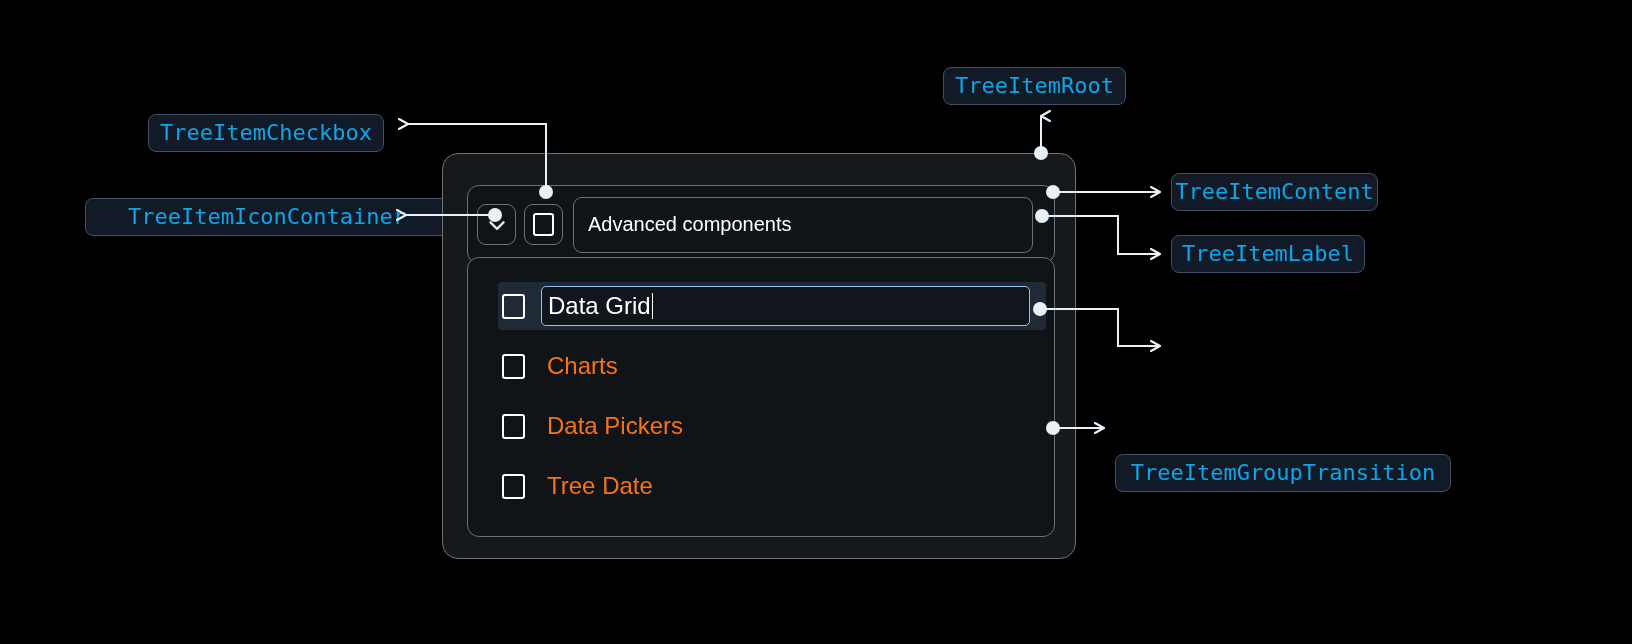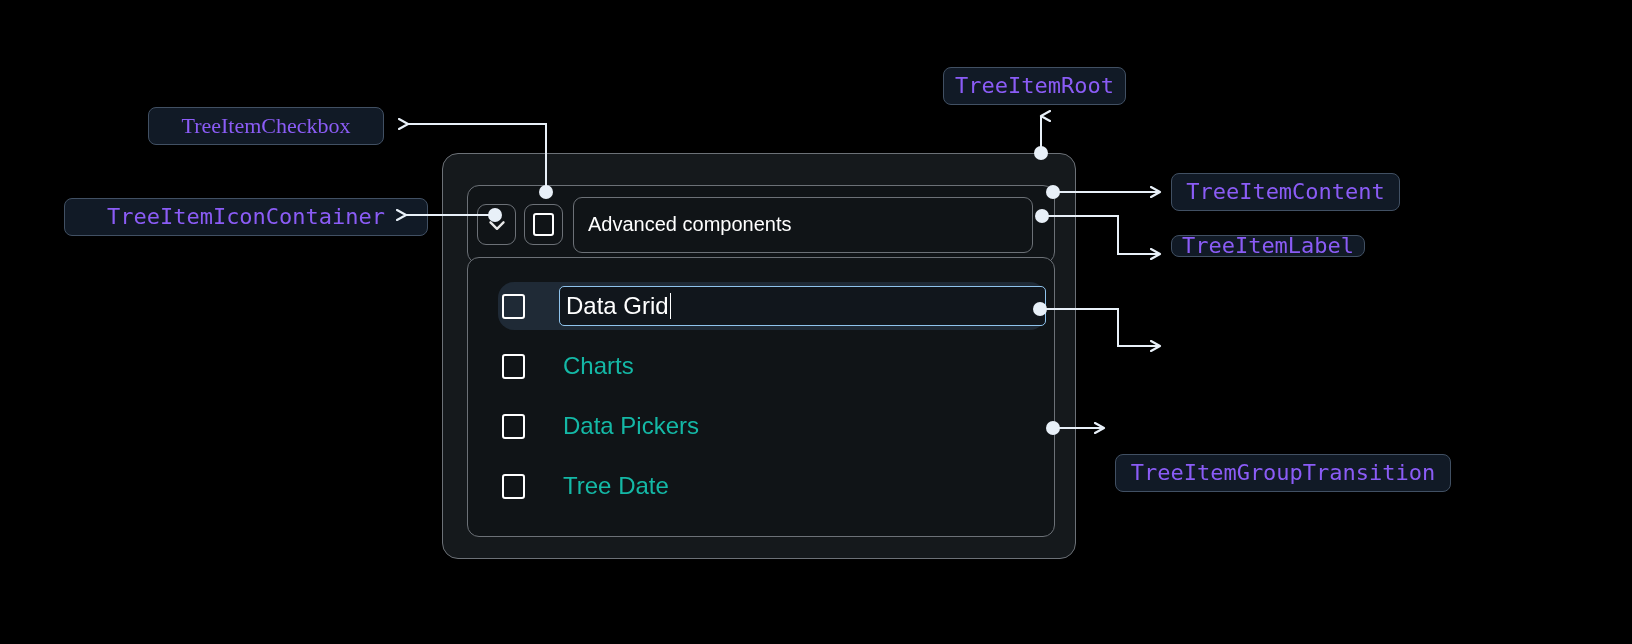--- a/index.html
+++ b/index.html
@@ -26,21 +26,21 @@
   
   .chip {
     position: absolute;
     box-sizing: border-box;
     display: flex;
     align-items: center;
     justify-content: center;
     background: #111a26;
     border: 1px solid #415063;
     border-radius: 8px;
-    color: #8b5cf6;
+    color: #0ea5e9;
     font-family: "DejaVu Sans Mono", "Liberation Mono", monospace;
     font-size: 22px;
     letter-spacing: 0px;
     line-height: 1;
     padding: 0 10px;
     white-space: nowrap;
     height: 40px;
   }
 
   
@@ -136,39 +136,38 @@
     position: relative;
     box-sizing: border-box;
     height: 48px;
     display: flex;
     align-items: center;
     padding-left: 34px;
     margin-bottom: 12px;
   }
   .tree-row.selected {
     background: #1f2a36;
-    border-radius: 16px;
+    border-radius: 4px;
     margin-left: 30px;
     margin-right: 8px;
     padding-left: 4px;
-    gap: 18px;
   }
 
   .row-cb {
     box-sizing: border-box;
     width: 23px;
     height: 25px;
     border: 2.5px solid #ffffff;
     border-radius: 3px;
     flex: 0 0 auto;
   }
 
   .row-label {
-    margin-left: 38px;
-    color: #14b8a6;
+    margin-left: 22px;
+    color: #f97316;
     font-size: 24px;
     line-height: 1;
   }
 
   #name-input {
     box-sizing: border-box;
     margin-left: 16px;
     width: 489px;
     height: 40px;
     background: #11161c;
@@ -197,37 +196,37 @@
     width: 1632px;
     height: 644px;
     pointer-events: none;
   }
 </style>
 </head>
 <body>
 
 <div id="stage">
 
-  <div class="chip" style="left:148px; top:107px; width:236px; height:38px;font-family:Liberation Serif, serif;">
+  <div class="chip" style="left:148px; top:114px; width:236px; height:38px;">
     <span>TreeItemCheckbox</span>
   </div>
 
-  <div class="chip" style="left:64px; top:198px; width:364px; height:38px;">
+  <div class="chip" style="left:85px; top:198px; width:364px; height:38px;">
     <span>TreeItemIconContainer</span>
   </div>
 
   <div class="chip" style="left:943px; top:67px; width:183px; height:38px;">
     <span>TreeItemRoot</span>
   </div>
 
-  <div class="chip" style="left:1171px; top:173px; width:229px; height:38px;">
+  <div class="chip" style="left:1171px; top:173px; width:207px; height:38px;">
     <span>TreeItemContent</span>
   </div>
 
-  <div class="chip" style="left:1171px; top:235px; width:194px; height:22px;">
+  <div class="chip" style="left:1171px; top:235px; width:194px; height:38px;">
     <span>TreeItemLabel</span>
   </div>
 
 
   <div class="chip" style="left:1115px; top:410px; width:336px; height:38px;margin-top:44px;">
     <span>TreeItemGroupTransition</span>
   </div>
 
   <div id="root-box">
 

